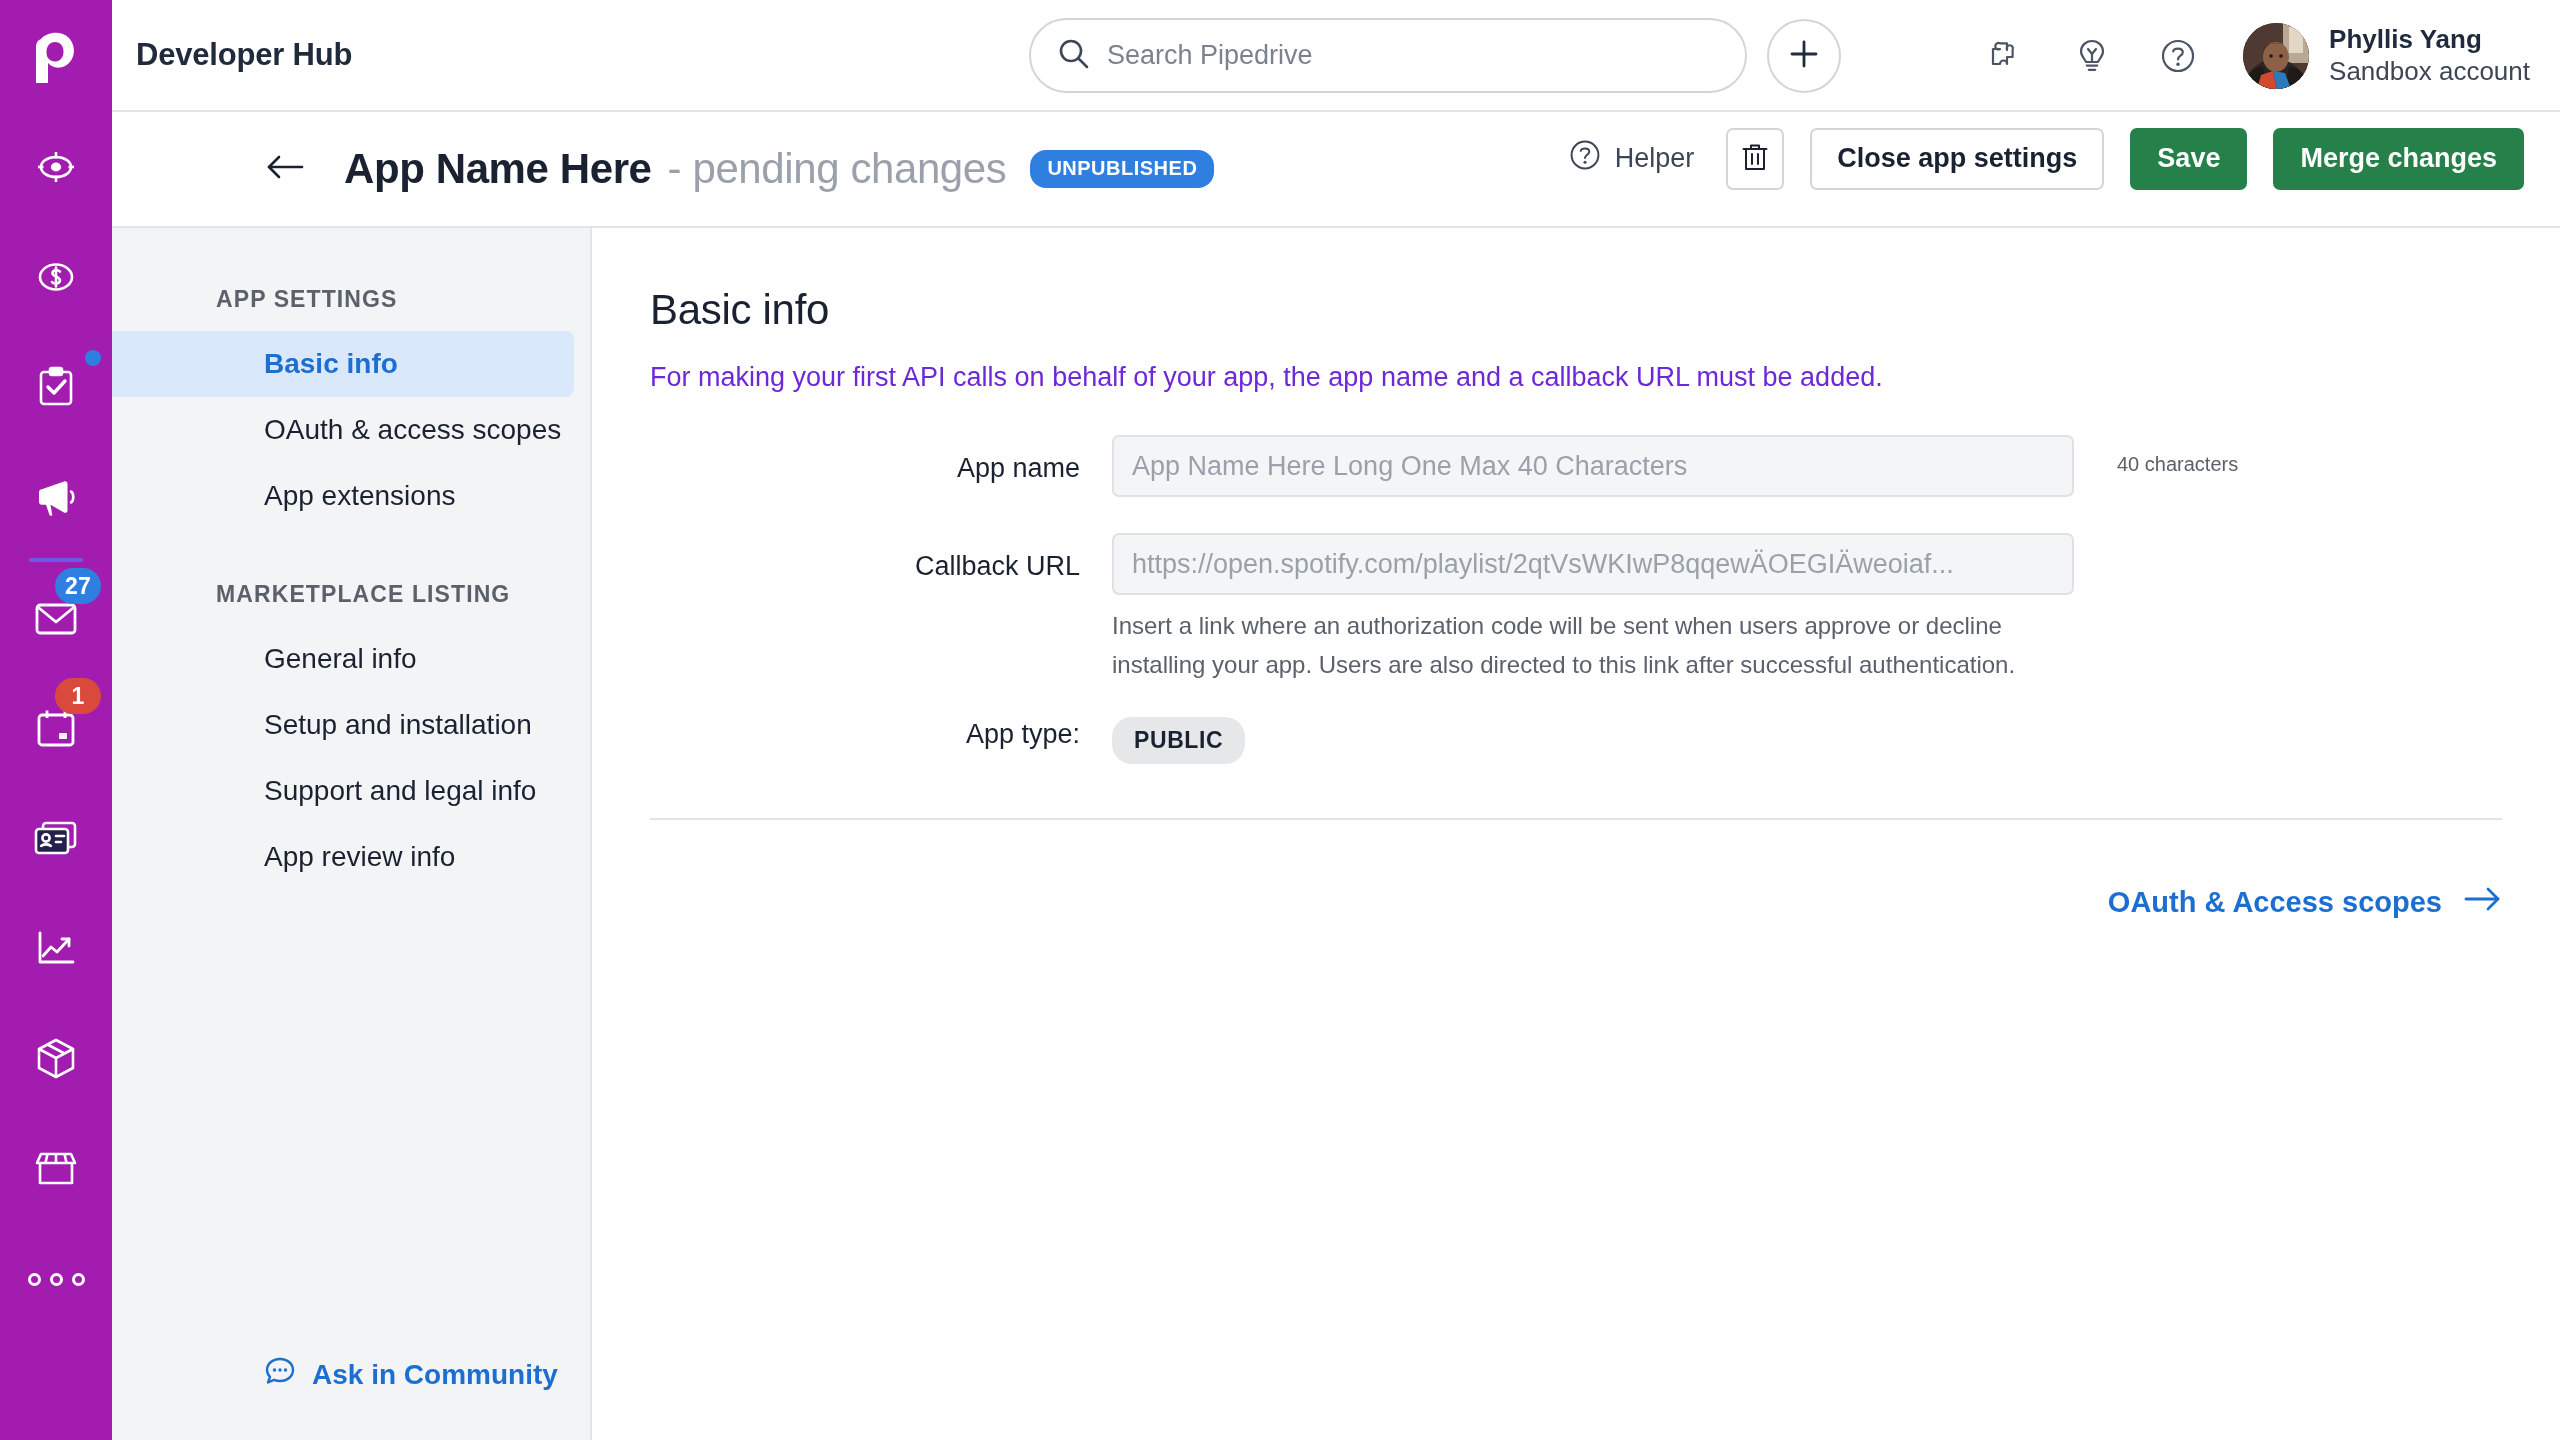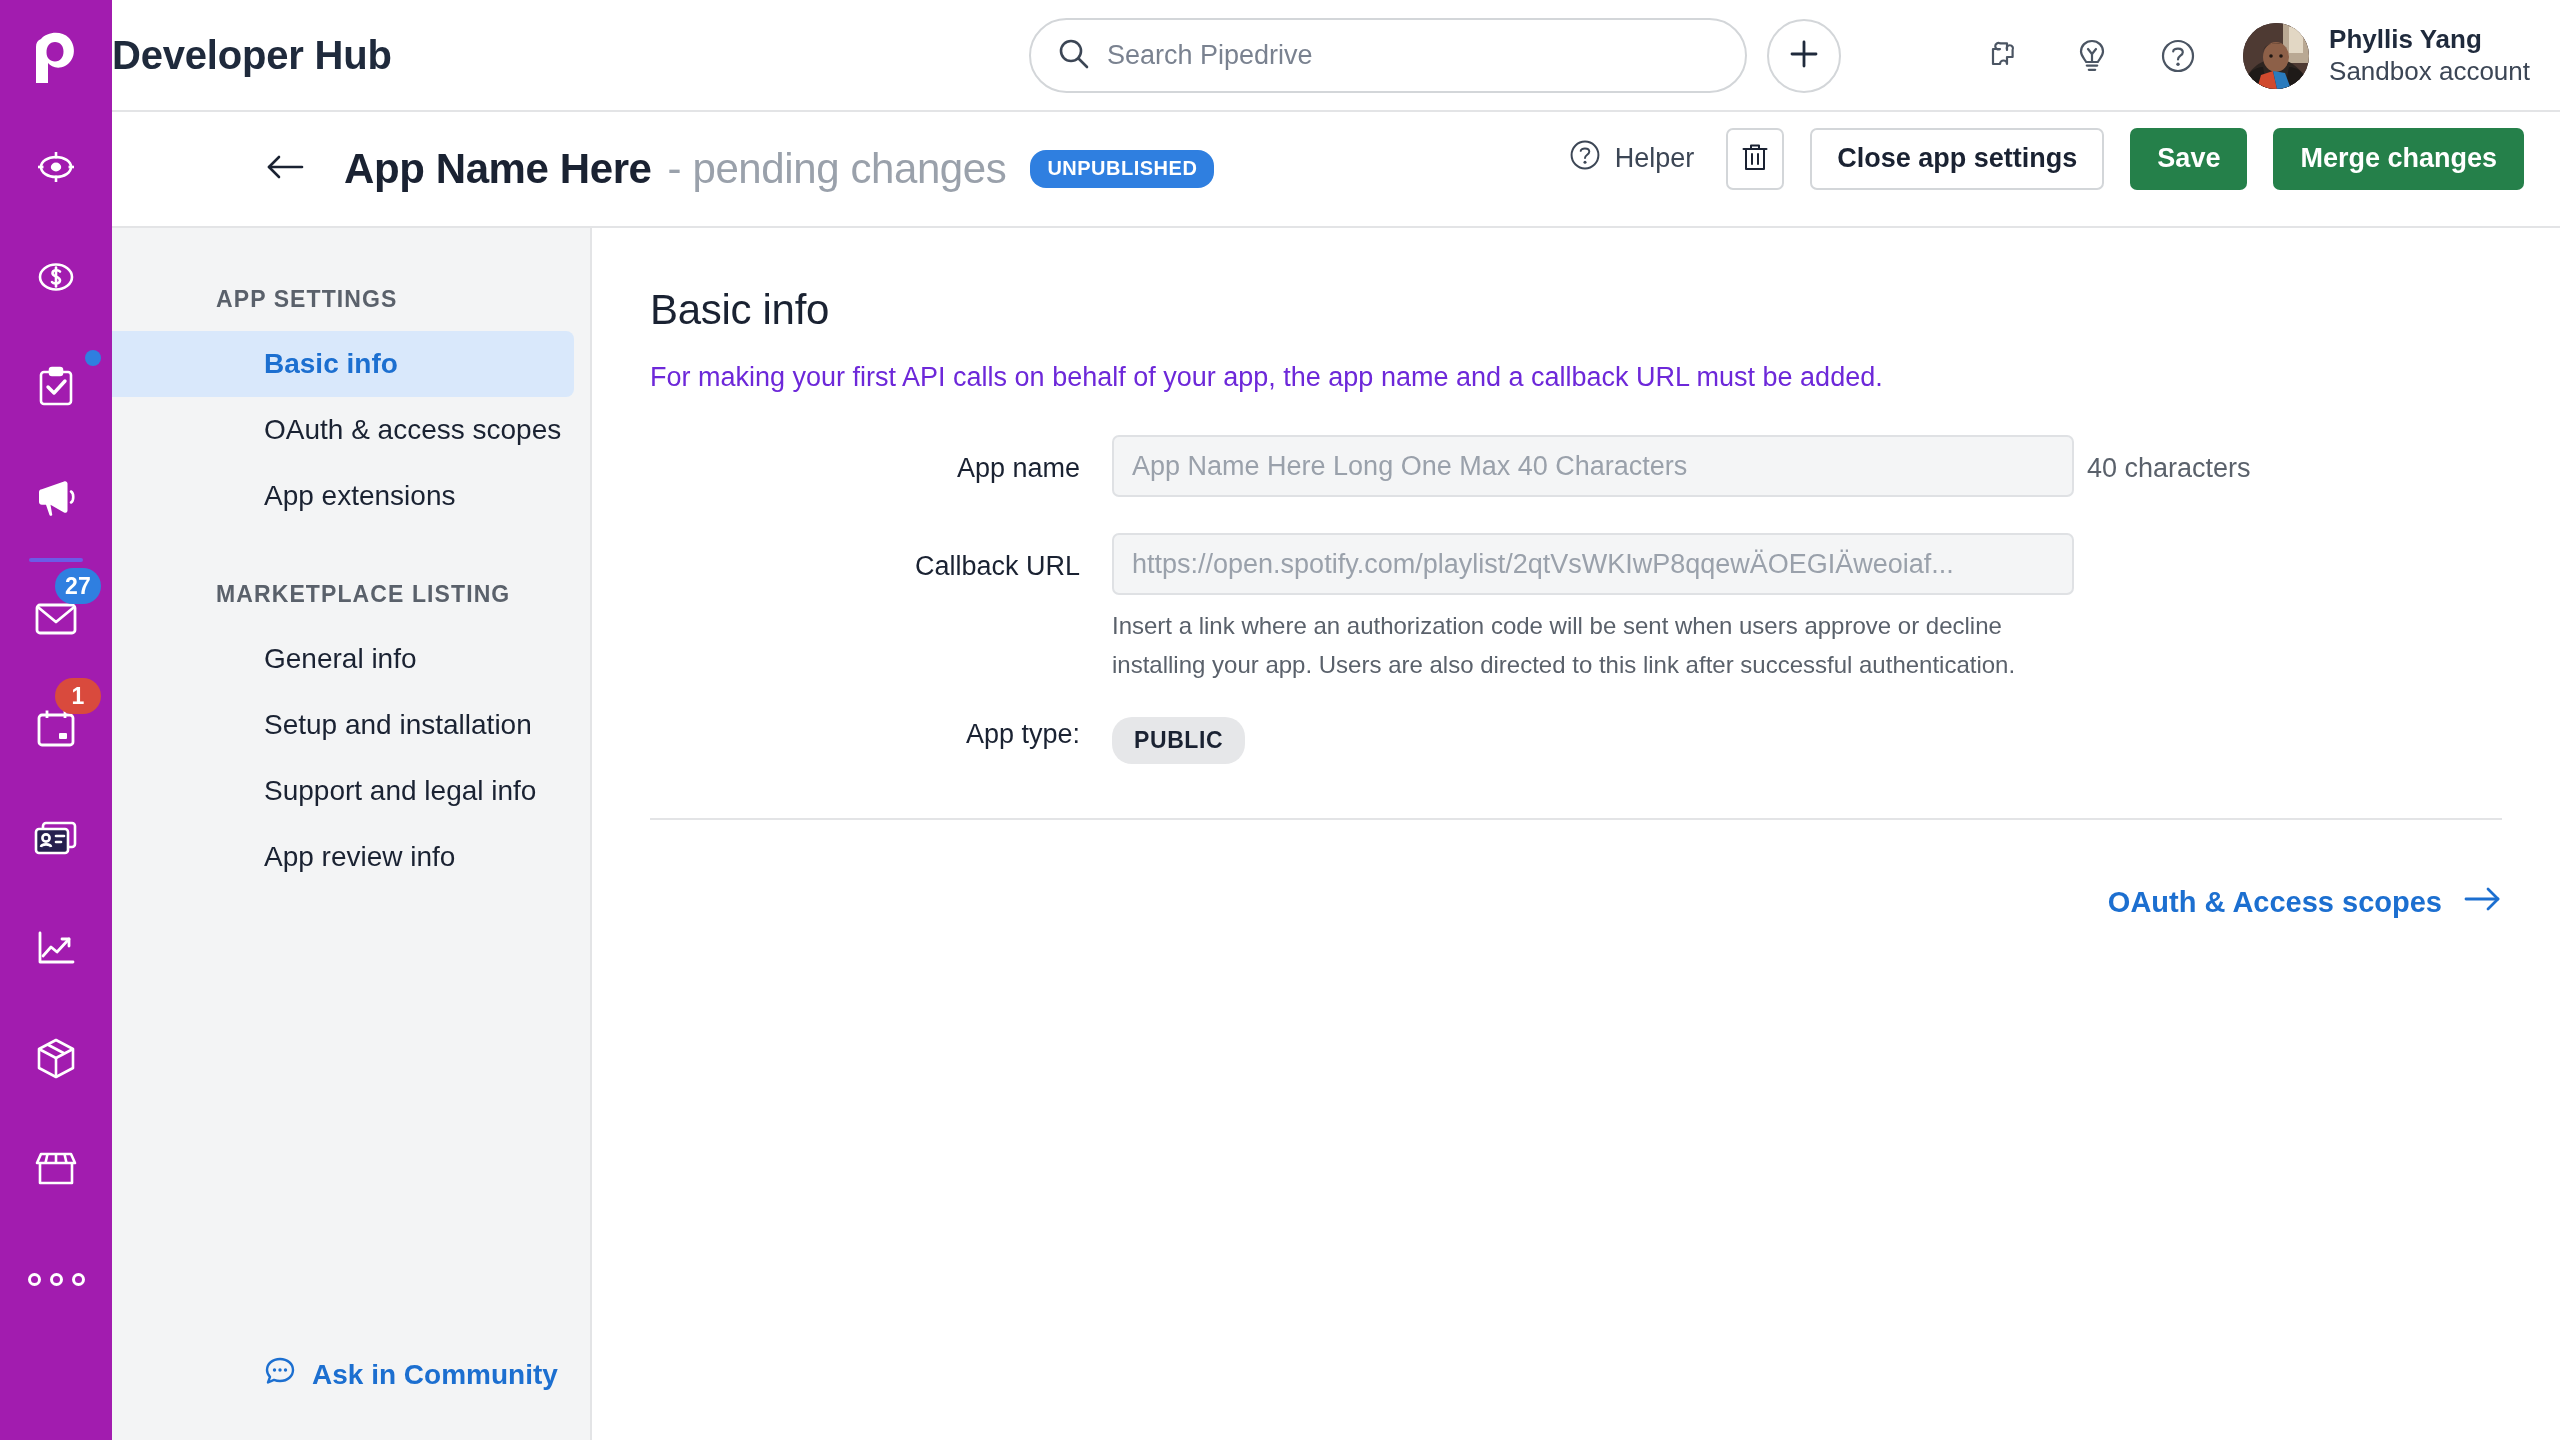--- a/index.html
+++ b/index.html
@@ -63,22 +63,22 @@
 
   
   .topbar {
     height: 112px; flex: 0 0 112px;
     background: #fff;
     border-bottom: 2px solid #e3e4e6;
     display: flex; align-items: center;
     position: relative;
   }
   .topbar-title {
-    font-size: 40px; font-weight: bold; color: #1f2a3c;
-    letter-spacing: -.2px;
+    font-size: 31px; font-weight: bold; color: #1f2a3c;
+    margin-left: 24px; letter-spacing: -.2px;
   }
   .search-wrap {
     position: absolute; left: 917px; top: 18px;
     display: flex; align-items: center; gap: 20px;
   }
   .searchbox {
     width: 718px; height: 75px;
     border: 2px solid #d3d6d9; border-radius: 38px;
     background: #fff;
     display: flex; align-items: center; padding: 0 26px; gap: 17px;
@@ -209,21 +209,21 @@
     border: 2px solid #dfe1e4; border-radius: 7px;
     background: #f4f5f6;
     display: flex; align-items: center; padding: 0 18px;
   }
   .field input {
     border: none; outline: none; background: transparent; width: 100%;
     font-family: "Liberation Sans", sans-serif;
     font-size: 27px; color: #3c4655;
   }
   .field input::placeholder { color: #9aa1ab; }
-  .counter { font-size: 27px; color: #5a616b; padding-top: 18px; margin-left: 13px; }
+  .counter { font-size: 20px; color: #5a616b; padding-top: 18px; margin-left: 43px; }
   .hint {
     width: 962px; font-size: 24px; color: #5a616b;
     line-height: 1.62; margin-top: 12px;
   }
   .row-gap { height: 36px; }
   .pill-public {
     background: #e6e7e9; color: #1a2232;
     font-size: 23px; font-weight: bold; letter-spacing: .6px;
     padding: 10px 22px; border-radius: 20px; display: inline-block;
     margin-top: 10px;

